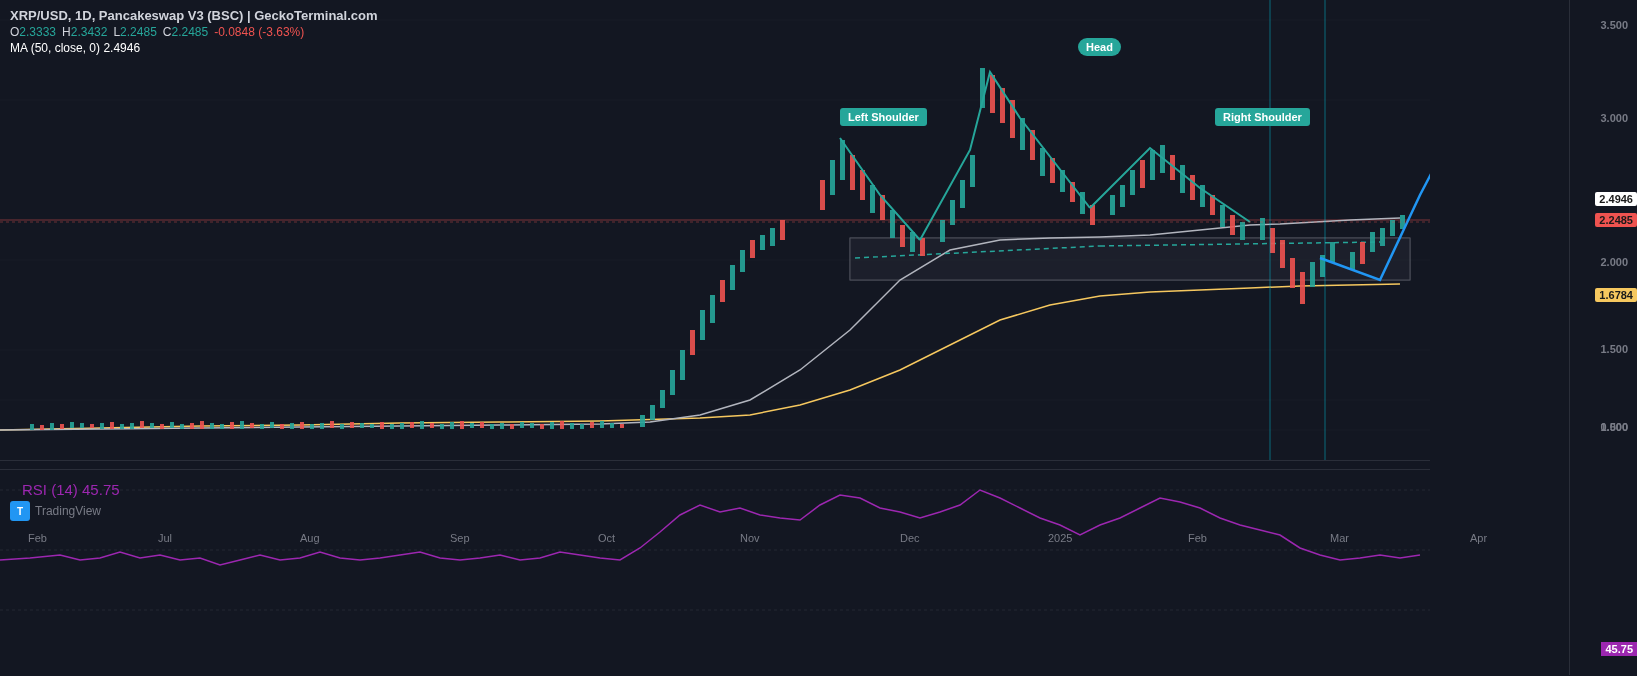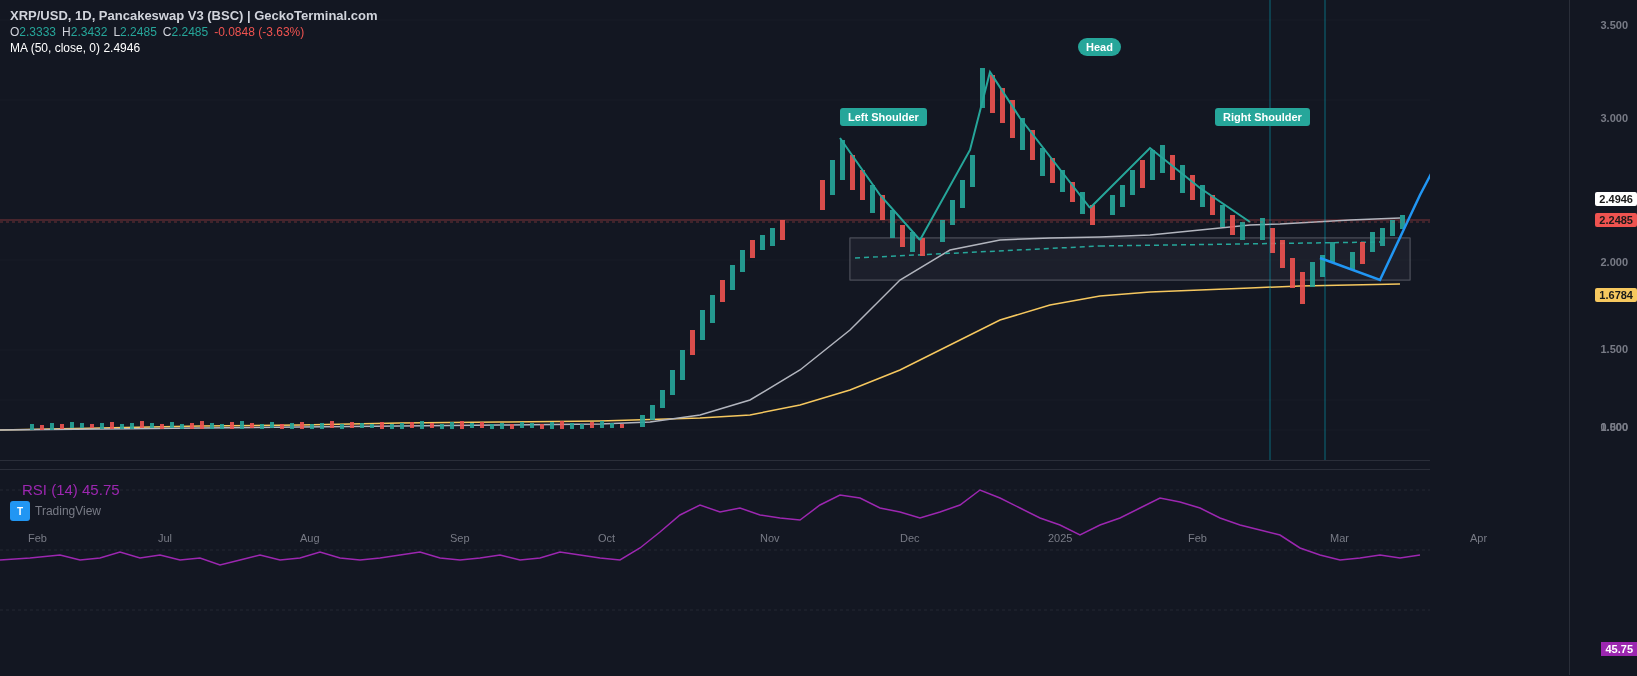--- a/index.html
+++ b/index.html
@@ -408,21 +408,21 @@
     <span>RSI (14)</span>&nbsp;<span style="color:#9c27b0">45.75</span>
   </div>
 
   <div id="rsi-value-badge">45.75</div>
 
   <div class="time-label" style="left: 28px;">Feb</div>
   <div class="time-label" style="left: 158px;">Jul</div>
   <div class="time-label" style="left: 300px;">Aug</div>
   <div class="time-label" style="left: 450px;">Sep</div>
   <div class="time-label" style="left: 598px;">Oct</div>
-  <div class="time-label" style="left: 740px; margin-left: 20px;">Nov</div>
+  <div class="time-label" style="left: 740px;">Nov</div>
   <div class="time-label" style="left: 900px;">Dec</div>
   <div class="time-label" style="left: 1048px;">2025</div>
   <div class="time-label" style="left: 1188px;">Feb</div>
   <div class="time-label" style="left: 1330px;">Mar</div>
   <div class="time-label" style="left: 1470px;">Apr</div>
 
   <div style="position:absolute; top:460px; left:0; width:1430px; height:1px; background:#2a2e39;"></div>
 
   <div style="position:absolute; top:469px; left:0; width:1430px; height:1px; background:#2a2e39;"></div>
 

